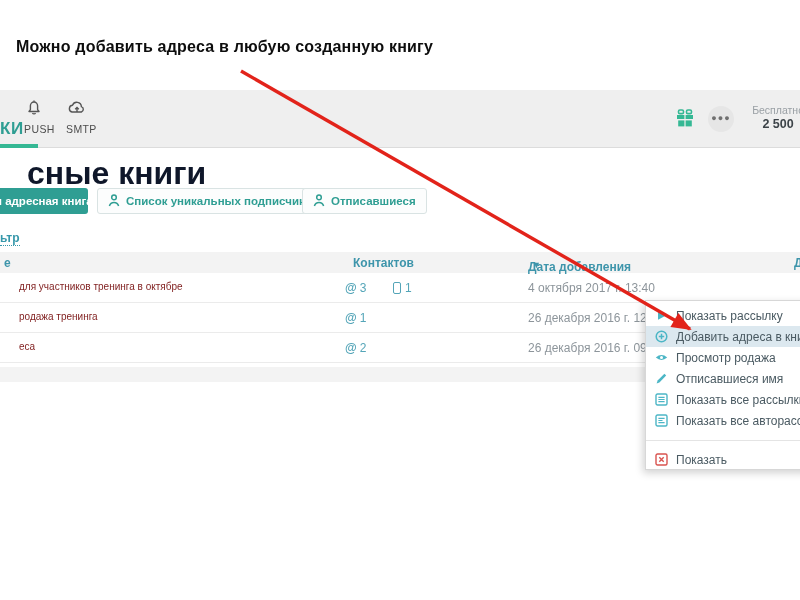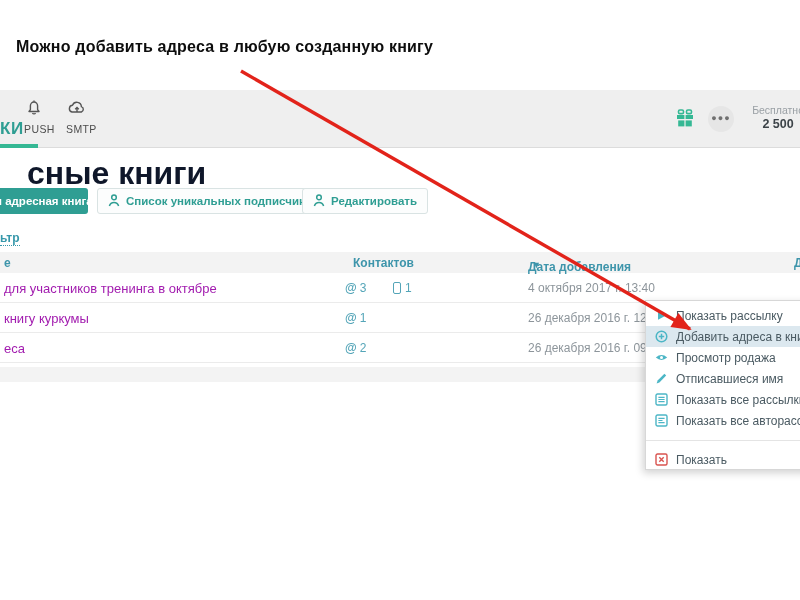--- a/index.html
+++ b/index.html
@@ -43,21 +43,21 @@
   .filter-link { position:absolute; left:0; top:231px; font-size:12px; font-weight:bold; color:#3798ab;
     border-bottom:1px dotted #3798ab; cursor:pointer; }
 
   
   .table { position:absolute; left:0; top:252px; width:800px; }
   .thead { position:relative; height:21px; background:#f3f3f3; font-size:12px; font-weight:bold; color:#3e95ab; }
   .thead span { position:absolute; top:4px; white-space:nowrap; }
   .th-name { left:4px; } .th-contacts { left:353px; } .th-date { left:528px; cursor:pointer; } .th-actions { left:794px; }
   .sort-caret { font-size:9px; color:#3e95ab; margin-left:4px; }
   .trow { position:relative; height:30px; border-bottom:1px solid #ebebeb; font-size:12px; }
-  .trow .name { position:absolute; left:4px; top:8px; color:#a21caf; font-size:13px; cursor:pointer; white-space:nowrap; }
+  .trow .name { position:absolute; left:19px; top:8px; color:#7f1d1d; font-size:10px; cursor:pointer; white-space:nowrap; }
   .trow .cemail { position:absolute; left:345px; top:8px; color:#54a5b8; white-space:nowrap; }
   .trow .cphone { position:absolute; left:393px; top:8px; color:#54a5b8; white-space:nowrap; }
   .at { font-weight:bold; margin-right:3px; }
   .phone-glyph { display:inline-block; width:8px; height:12px; border:1.4px solid #54a5b8; border-radius:2px;
     vertical-align:-2px; margin-right:4px; }
   .trow .date { position:absolute; left:528px; top:8px; color:#8d959b; white-space:nowrap; }
   .tfoot { height:15px; background:#f3f3f3; margin-top:4px; }
 
   
   .context-menu { position:absolute; left:645px; top:300px; width:170px; height:170px;
@@ -137,21 +137,21 @@
         </span>
         <span>Список уникальных подписчиков</span>
       </span>
       <span class="btn btn-light btn-unsub">
         <span>
           <svg width="12" height="13" viewBox="0 0 12 13">
               <circle cx="6" cy="3.4" r="2.3" fill="none" stroke="#2f9e93" stroke-width="1.5"></circle>
               <path d="M1.4 12 A4.8 4.8 0 0 1 10.6 12" fill="none" stroke="#2f9e93" stroke-width="1.5"></path>
             </svg>
         </span>
-        <span>Редактировать</span>
+        <span>Отписавшиеся</span>
       </span>
     </div>
 
     <span class="filter-link">ьтр</span>
 
     <div class="table">
       <div class="thead">
         <span class="th-name">е</span>
         <span class="th-contacts">Контактов</span>
         <span class="th-date">
@@ -162,21 +162,21 @@
       </div>
 
       <div class="trow">
         <span class="name">для участников тренинга в октябре</span>
         <span class="cemail"><span class="at">@</span><span>3</span></span>
         <span class="cphone"><span class="phone-glyph"></span><span>1</span></span>
         <span class="date">4 октября 2017 г. 13:40</span>
       </div>
 
       <div class="trow">
-        <span class="name">книгу куркумы</span>
+        <span class="name">родажа тренинга</span>
         <span class="cemail"><span class="at">@</span><span>1</span></span>
         <span class="date">26 декабря 2016 г. 12:1</span>
       </div>
 
       <div class="trow">
         <span class="name">еса</span>
         <span class="cemail"><span class="at">@</span><span>2</span></span>
         <span class="date">26 декабря 2016 г. 09:5</span>
       </div>
 

